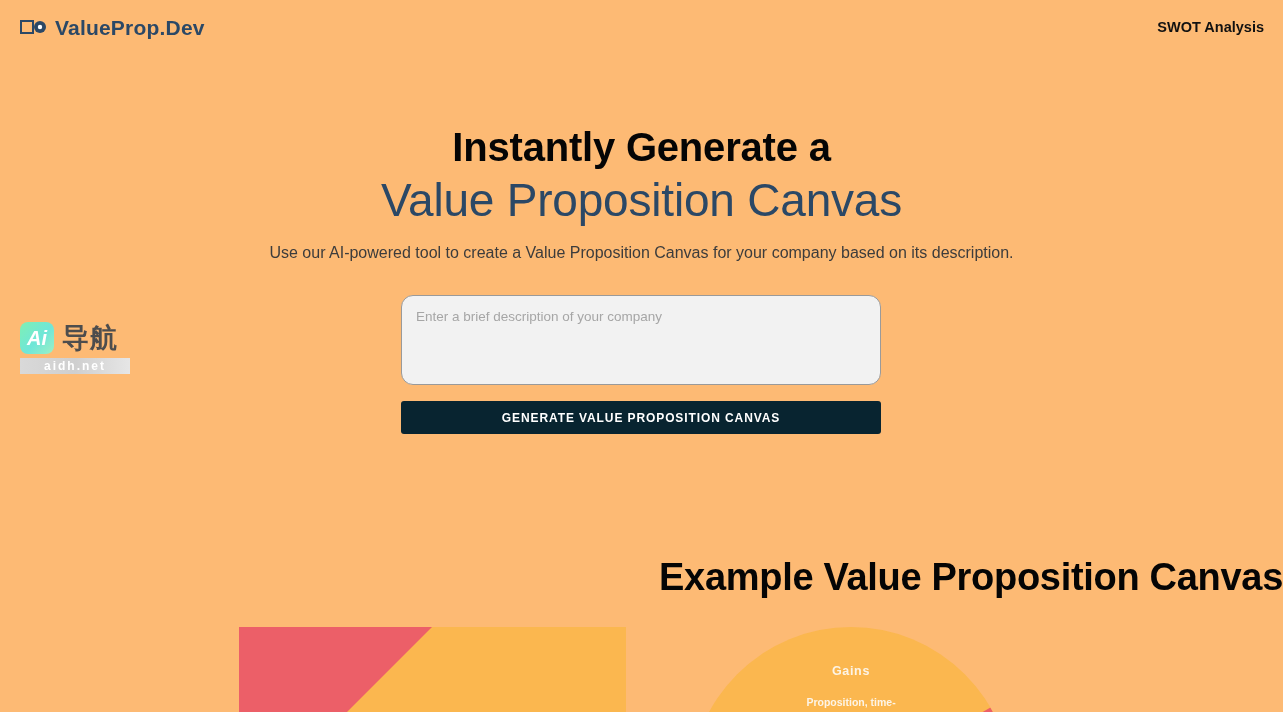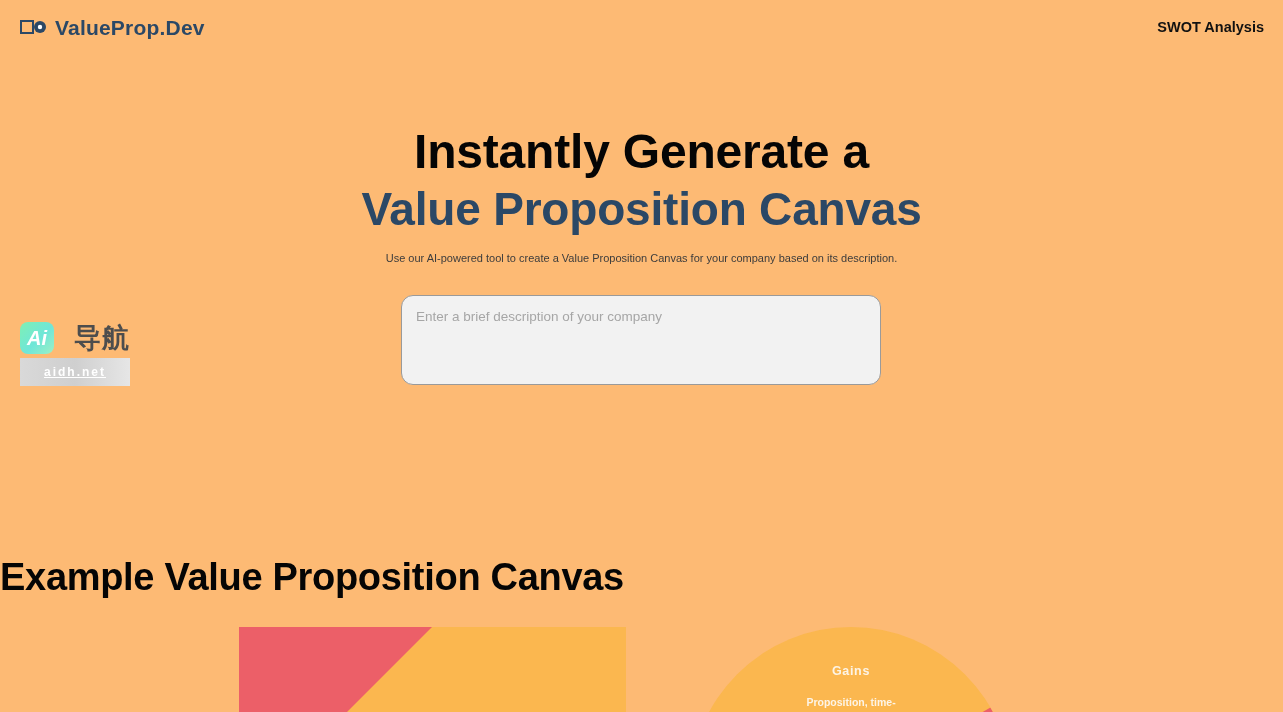--- a/index.html
+++ b/index.html
@@ -78,40 +78,40 @@
   
   .hero {
     position: absolute;
     top: 126px;
     left: 0;
     width: 1283px;
     text-align: center;
   }
 
   .hero-line1 {
-    font-size: 48px;
+    font-size: 40px;
     font-weight: bold;
     color: #050505;
     letter-spacing: -0.2px;
     line-height: 1.08;
     margin: 0;
     text-align: center;
   }
 
   .hero-line2 {
     font-size: 46px;
-    font-weight: bold;
+    font-weight: normal;
     color: #2b4866;
     letter-spacing: -0.2px;
     line-height: 1.18;
     margin: 4px 0 0 0;
   }
 
   .hero-sub {
-    font-size: 11px;
+    font-size: 16px;
     color: #3c3c3c;
     line-height: 1.4;
     margin: 15px 0 0 0;
   }
 
   
   .form-wrap {
     position: absolute;
     top: 295px;
     left: 401px;
@@ -156,21 +156,21 @@
   .watermark {
     position: absolute;
     left: 20px;
     top: 322px;
     width: 110px;
     user-select: none;
   }
   .wm-row {
     display: flex;
     align-items: center;
-    gap: 20px;
+    gap: 8px;
   }
   .wm-badge {
     width: 34px;
     height: 32px;
     border-radius: 8px;
     background: linear-gradient(135deg, #7ef0b4 0%, #6fe6d8 55%, #9ef0c4 100%);
     display: flex;
     align-items: center;
     justify-content: center;
     font-size: 20px;
@@ -181,39 +181,38 @@
   }
   .wm-cn {
     font-size: 27px;
     font-weight: bold;
     color: #4d4d4d;
     line-height: 1;
     letter-spacing: 1px;
   }
   .wm-url {
     margin-top: 4px;
-    height: 28px;
+    height: 16px;
     background: linear-gradient(90deg, #d9d9d9 0%, #cfcfcf 50%, #e6e6e6 100%);
     display: flex;
     align-items: center;
     justify-content: center;
     font-size: 12px;
     letter-spacing: 2px;
     color: #ffffff;
     font-weight: bold;
-    text-decoration: underline;
   }
 
   
   .example-heading {
     position: absolute;
     top: 556px;
     left: 0;
     width: 1283px;
-    text-align: left;
+    text-align: right;
     font-size: 38px;
     font-weight: bold;
     color: #050505;
     letter-spacing: -0.3px;
     margin: 0;
   }
 
   .canvas-area {
     position: absolute;
     top: 627px;
@@ -309,20 +308,21 @@
   </div>
 
   <div class="hero">
     <h1 class="hero-line1">Instantly Generate a</h1>
     <h2 class="hero-line2">Value Proposition Canvas</h2>
     <p class="hero-sub">Use our AI-powered tool to create a Value Proposition Canvas for your company based on its description.</p>
   </div>
 
   <div class="form-wrap">
     <textarea class="desc-input" placeholder="Enter a brief description of your company" style=""></textarea>
+    <button class="generate-btn">Generate Value Proposition Canvas</button>
   </div>
 
   <div class="watermark">
     <div class="wm-row">
       <span class="wm-badge">Ai</span>
       <span class="wm-cn">导航</span>
     </div>
     <div class="wm-url">aidh.net</div>
   </div>
 

